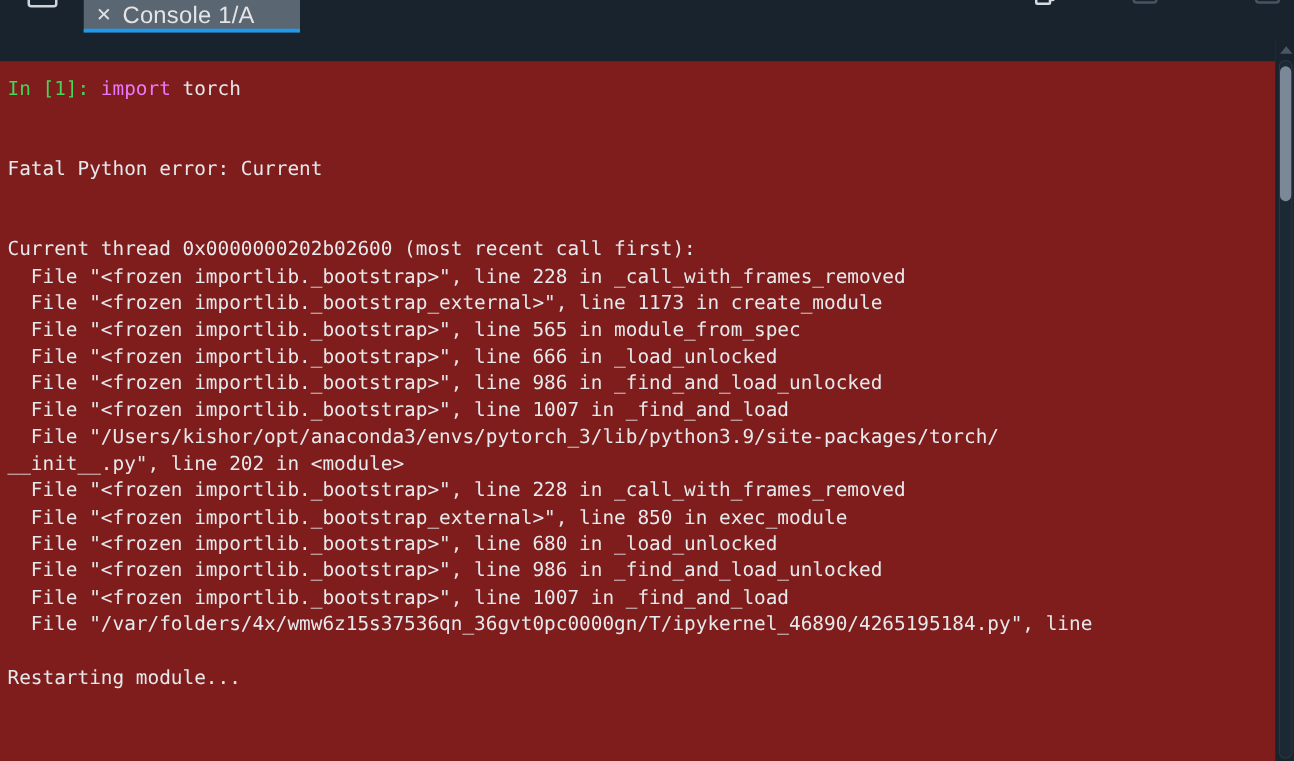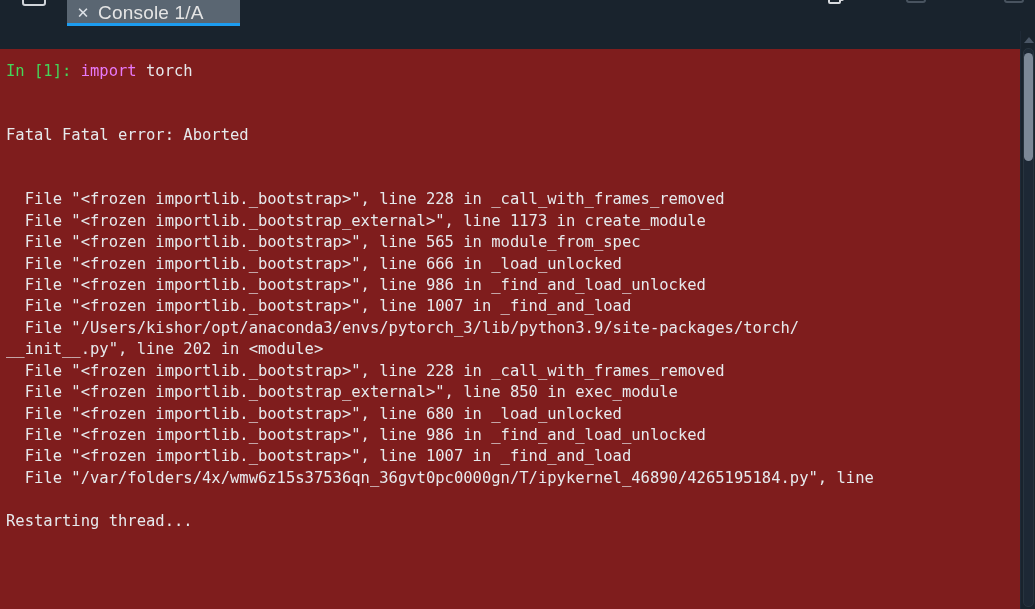--- a/index.html
+++ b/index.html
@@ -206,39 +206,40 @@
     </div>
     <div class="tab-underline"></div>
 
   </div>
 
   <div class="console">
     <div class="line"><span class="tok-in">In [1]:</span><span class="tok-plain"> </span><span class="tok-kw">import</span><span class="tok-plain"> </span><span class="tok-plain">torch</span></div>
     <div id="output-lines">
         <div class="line blank"> </div>
         <div class="line blank"> </div>
-        <div class="line">Fatal Fatal error: Aborted</div>
-        <div class="line blank"> </div>
-        <div class="line blank"> </div>
+        <div class="line">Fatal Python error: Current</div>
+        <div class="line blank"> </div>
+        <div class="line blank"> </div>
+        <div class="line">Current thread 0x0000000202b02600 (most recent call first):</div>
         <div class="line">  File "&lt;frozen importlib._bootstrap&gt;", line 228 in _call_with_frames_removed</div>
         <div class="line">  File "&lt;frozen importlib._bootstrap_external&gt;", line 1173 in create_module</div>
         <div class="line">  File "&lt;frozen importlib._bootstrap&gt;", line 565 in module_from_spec</div>
         <div class="line">  File "&lt;frozen importlib._bootstrap&gt;", line 666 in _load_unlocked</div>
         <div class="line">  File "&lt;frozen importlib._bootstrap&gt;", line 986 in _find_and_load_unlocked</div>
         <div class="line">  File "&lt;frozen importlib._bootstrap&gt;", line 1007 in _find_and_load</div>
         <div class="line">  File "/Users/kishor/opt/anaconda3/envs/pytorch_3/lib/python3.9/site-packages/torch/</div>
         <div class="line">__init__.py", line 202 in &lt;module&gt;</div>
         <div class="line">  File "&lt;frozen importlib._bootstrap&gt;", line 228 in _call_with_frames_removed</div>
         <div class="line">  File "&lt;frozen importlib._bootstrap_external&gt;", line 850 in exec_module</div>
         <div class="line">  File "&lt;frozen importlib._bootstrap&gt;", line 680 in _load_unlocked</div>
         <div class="line">  File "&lt;frozen importlib._bootstrap&gt;", line 986 in _find_and_load_unlocked</div>
         <div class="line">  File "&lt;frozen importlib._bootstrap&gt;", line 1007 in _find_and_load</div>
         <div class="line">  File "/var/folders/4x/wmw6z15s37536qn_36gvt0pc0000gn/T/ipykernel_46890/4265195184.py", line</div>
         <div class="line blank"> </div>
-        <div class="line">Restarting thread...</div>
+        <div class="line">Restarting module...</div>
       </div>
   </div>
 
   <div class="scrollbar">
     <div class="sb-arrow up"></div>
     <div class="sb-track"></div>
     <div class="sb-thumb"></div>
   </div>
 
 </div>

